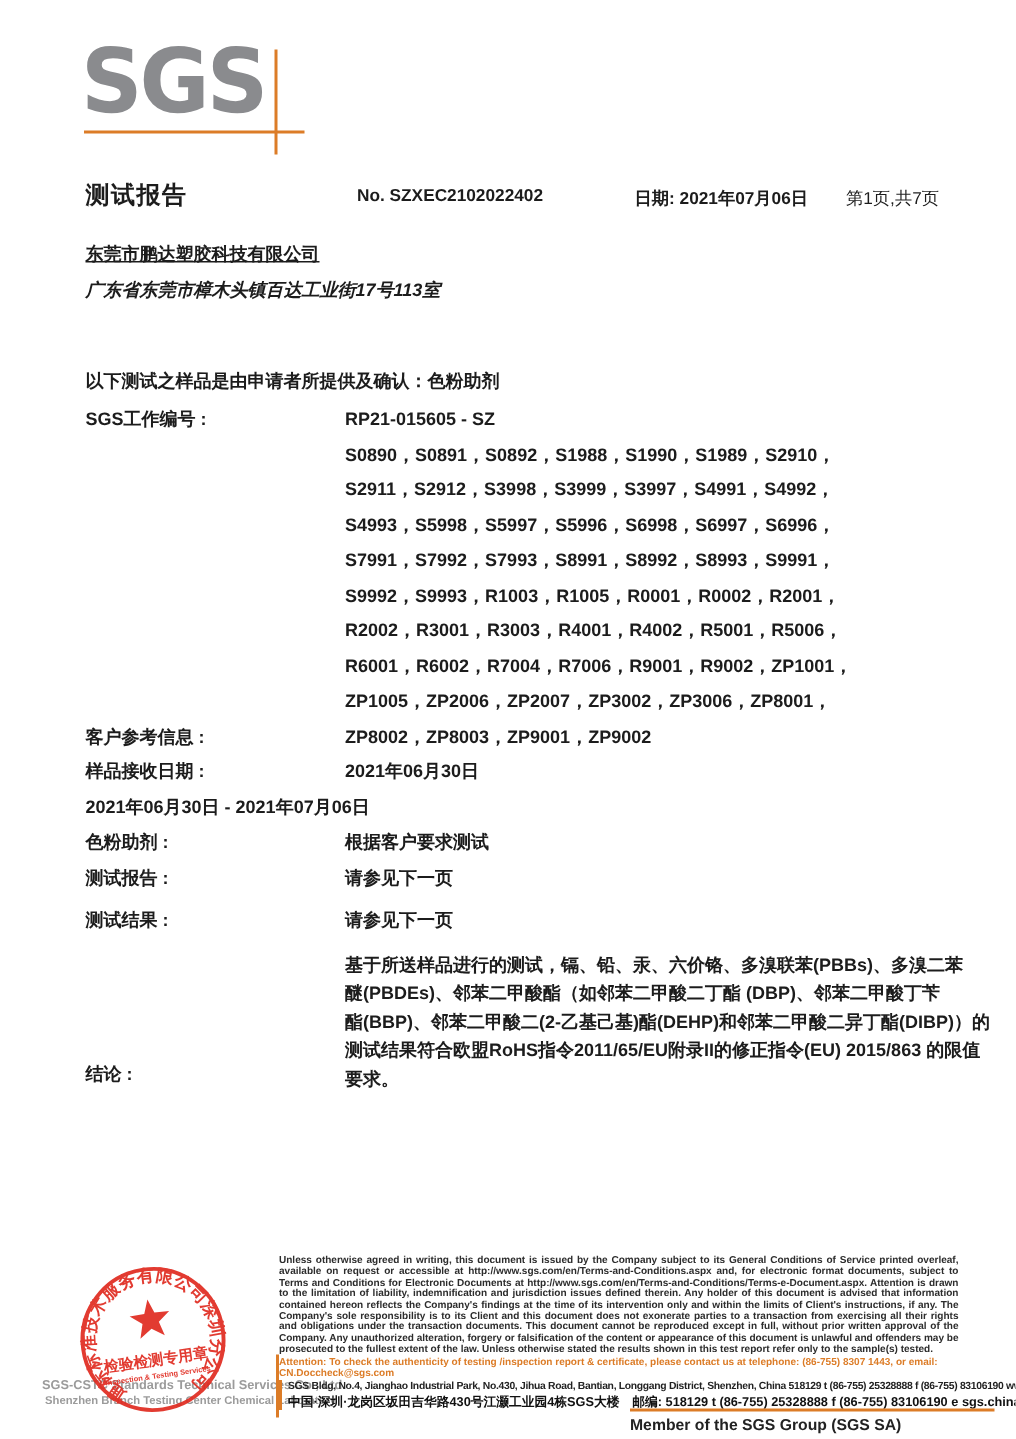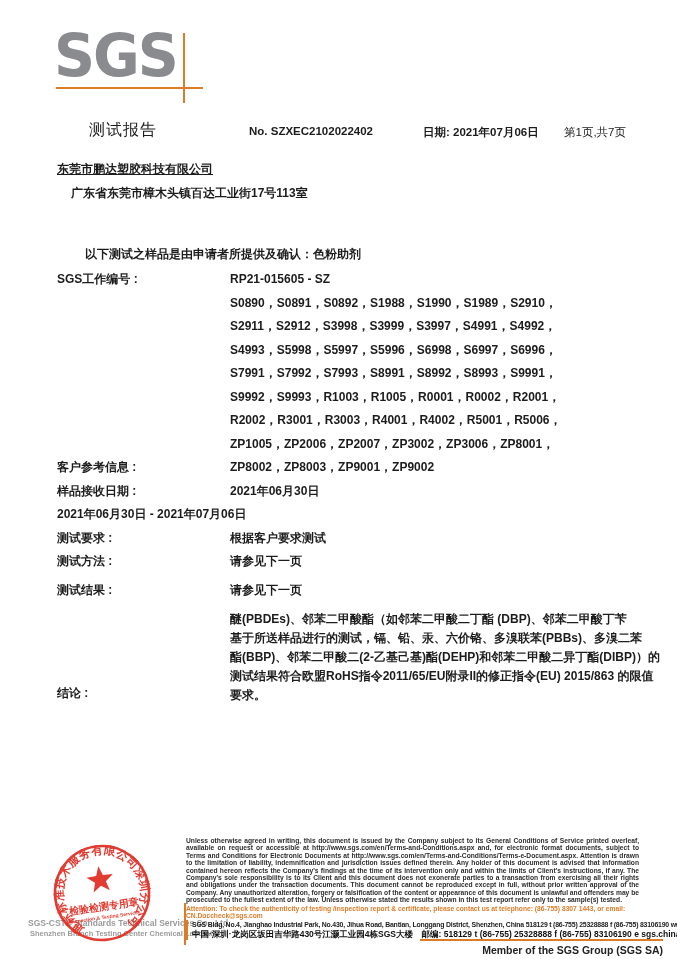--- a/index.html
+++ b/index.html
@@ -10,47 +10,47 @@
   .abs{position:absolute;}
   
   .logo-text{
     left:54px;top:26px;font-size:57px;line-height:1;font-weight:700;
     color:var(--logo_gray);letter-spacing:-2px;font-family:"DejaVu Sans",sans-serif;
     transform:scaleY(1.04);transform-origin:top left;
   }
   .logo-hline{left:56px;top:87px;width:147px;height:2px;background:var(--accent);}
   .logo-vline{left:183px;top:33px;width:2px;height:70px;background:var(--accent);}
   
-  .doc-title{left:57px;top:120px;font-size:16px;font-weight:400;letter-spacing:1px;margin-left:32px;}
-  .report-no{left:238px;top:125px;font-size:11.5px;font-weight:600;margin-left:11px;}
+  .doc-title{left:57px;top:120px;font-size:16px;font-weight:700;letter-spacing:1px;}
+  .report-no{left:238px;top:125px;font-size:11.5px;font-weight:600;}
   .report-date{left:423px;top:125px;font-size:11.5px;font-weight:600;}
   .report-pages{left:564px;top:125px;font-size:11.5px;font-weight:400;}
   
   .applicant-name{left:57px;top:161px;font-size:12px;font-weight:600;text-decoration:underline;}
-  .applicant-address{left:71px;top:185px;font-size:12px;font-weight:600;}
+  .applicant-address{left:57px;top:185px;font-size:12px;font-weight:600;font-style:italic;}
   
-  .intro-line{left:57px;top:246px;font-size:12px;font-weight:600;margin-left:28px;}
+  .intro-line{left:57px;top:246px;font-size:12px;font-weight:600;}
   
   .fields{left:57px;top:268px;width:578px;font-size:12px;}
   .field-row{display:flex;align-items:flex-end;}
   .field-label{width:173px;flex-shrink:0;line-height:23.5px;font-weight:600;}
   .field-value{flex:1;line-height:23.5px;font-weight:600;white-space:nowrap;}
   .multi-line div{line-height:23.5px;white-space:nowrap;font-weight:600;}
   .row-result{margin-top:5px;}
   .row-conclusion{margin-top:8px;}
   .conclusion-lines div{line-height:19px;white-space:nowrap;font-weight:600;}
   
   .footer-right{left:186px;top:837px;width:453px;}
   .disclaimer{font-size:6.7px;line-height:7.4px;text-align:justify;color:#2d2d2d;font-weight:600;}
   .attention{font-size:6.7px;line-height:7.4px;color:var(--accent);font-weight:700;margin-top:1px;}
   .address-block{margin-top:1px;border-left:2px solid var(--accent);padding-left:4px;}
   .address-en{font-size:6.9px;line-height:9px;white-space:nowrap;color:#222;font-weight:600;letter-spacing:-0.2px;}
   .address-cn{font-size:8.5px;line-height:11px;white-space:nowrap;color:#111;font-weight:700;}
   .member-line{left:420px;top:939px;width:243px;border-top:2px solid var(--accent);
-    text-align:right;font-size:10.5px;padding-top:3px;color:#222;font-weight:600;}
+    text-align:left;font-size:10.5px;padding-top:3px;color:#222;font-weight:600;}
   .footer-vline{left:184px;top:903px;width:2px;height:42px;background:var(--accent);}
   .company-line1{left:28px;top:918px;font-size:8.5px;color:var(--footer_gray);font-weight:700;white-space:nowrap;text-align:center;}
   .company-line2{left:30px;top:929px;font-size:7.5px;color:var(--footer_gray);font-weight:600;white-space:nowrap;}
   .stamp{left:52px;top:843px;width:100px;height:100px;transform:rotate(-8deg);opacity:0.92;z-index:3;}
   .stamp svg{width:100%;height:100%;overflow:visible;}
 </style>
 </head>
 <body>
 
 <div class="abs logo-text">SGS</div>
@@ -77,54 +77,55 @@
 
   <div class="field-row">
     <div class="field-label">客户参考信息 :</div>
     <div class="field-value multi-line">
       <div>S0890，S0891，S0892，S1988，S1990，S1989，S2910，</div>
       <div>S2911，S2912，S3998，S3999，S3997，S4991，S4992，</div>
       <div>S4993，S5998，S5997，S5996，S6998，S6997，S6996，</div>
       <div>S7991，S7992，S7993，S8991，S8992，S8993，S9991，</div>
       <div>S9992，S9993，R1003，R1005，R0001，R0002，R2001，</div>
       <div>R2002，R3001，R3003，R4001，R4002，R5001，R5006，</div>
+      <div>R6001，R6002，R7004，R7006，R9001，R9002，ZP1001，</div>
       <div>ZP1005，ZP2006，ZP2007，ZP3002，ZP3006，ZP8001，</div>
       <div>ZP8002，ZP8003，ZP9001，ZP9002</div>
     </div>
   </div>
 
   <div class="field-row">
     <div class="field-label">样品接收日期 :</div>
     <div class="field-value">2021年06月30日</div>
   </div>
 
   <div class="field-row">
     <div class="field-value">2021年06月30日 - 2021年07月06日</div>
   </div>
 
   <div class="field-row">
-    <div class="field-label">测试要求 :</div>
+    <div class="field-label">色粉助剂 :</div>
     <div class="field-value">根据客户要求测试</div>
   </div>
 
   <div class="field-row">
-    <div class="field-label">测试方法 :</div>
+    <div class="field-label">测试报告 :</div>
     <div class="field-value">请参见下一页</div>
   </div>
 
   <div class="field-row row-result">
     <div class="field-label">测试结果 :</div>
     <div class="field-value">请参见下一页</div>
   </div>
 
   <div class="field-row row-conclusion">
     <div class="field-label">结论 :</div>
     <div class="field-value conclusion-lines">
+      <div>基于所送样品进行的测试，镉、铅、汞、六价铬、多溴联苯(PBBs)、多溴二苯</div>
       <div>醚(PBDEs)、邻苯二甲酸酯（如邻苯二甲酸二丁酯 (DBP)、邻苯二甲酸丁苄</div>
-      <div>基于所送样品进行的测试，镉、铅、汞、六价铬、多溴联苯(PBBs)、多溴二苯</div>
       <div>酯(BBP)、邻苯二甲酸二(2-乙基己基)酯(DEHP)和邻苯二甲酸二异丁酯(DIBP)）的</div>
       <div>测试结果符合欧盟RoHS指令2011/65/EU附录II的修正指令(EU) 2015/863 的限值</div>
       <div>要求。</div>
     </div>
   </div>
 </div>
 
 <div class="abs company-line1">SGS-CSTC Standards Technical Services Co., Ltd.</div>
 <div class="abs company-line2">Shenzhen Branch Testing Center Chemical Laboratory</div>
 

